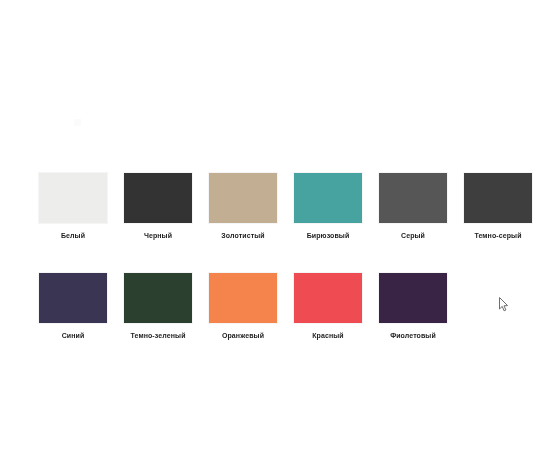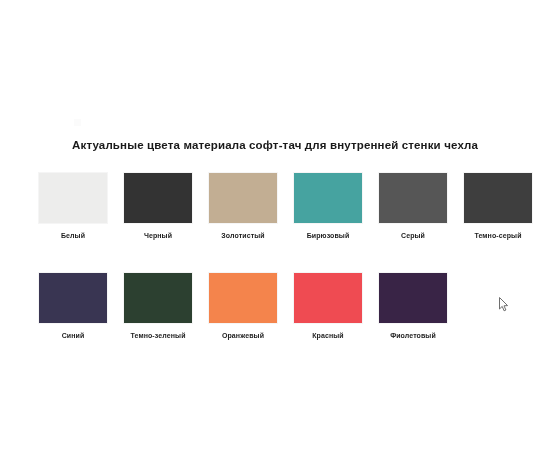--- a/index.html
+++ b/index.html
@@ -99,21 +99,20 @@
     pointer-events: none;
   }
 </style>
 </head>
 <body style="background: rgb(255, 255, 255);">
 
 <div class="page">
 
   <div class="artifact"></div>
 
-  <div class="heading">Актуальные цвета материала софт-тач для внутренней стенки чехла</div>
 
   <div class="grid">
       <div class="swatch-row">
         <div class="swatch-cell">
           <div class="swatch-chip" style="background-color: rgb(237, 237, 236);"></div>
           <div class="swatch-label">Белый</div>
         </div>
         <div class="swatch-cell">
           <div class="swatch-chip" style="background-color: rgb(51, 51, 51);"></div>
           <div class="swatch-label">Черный</div>

